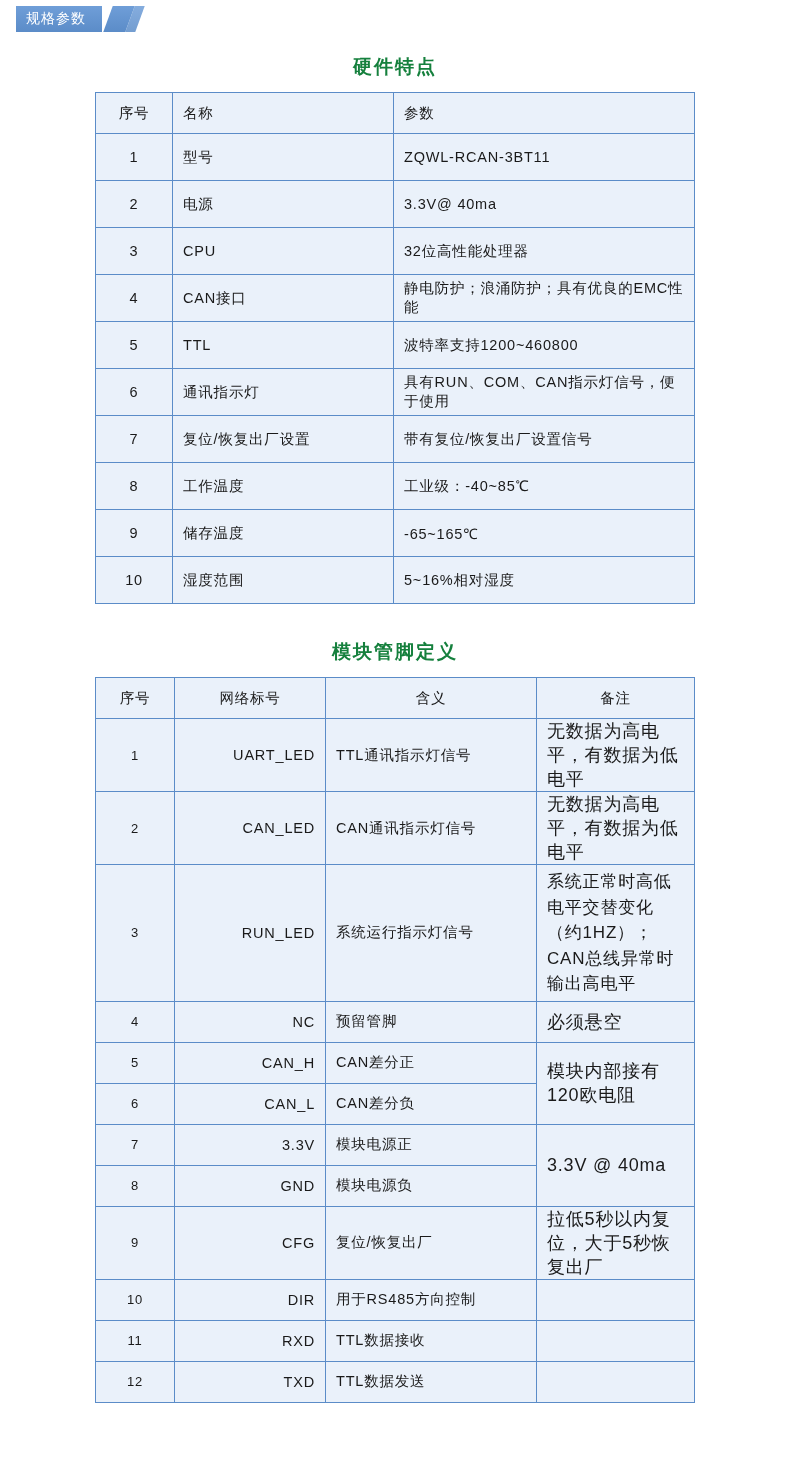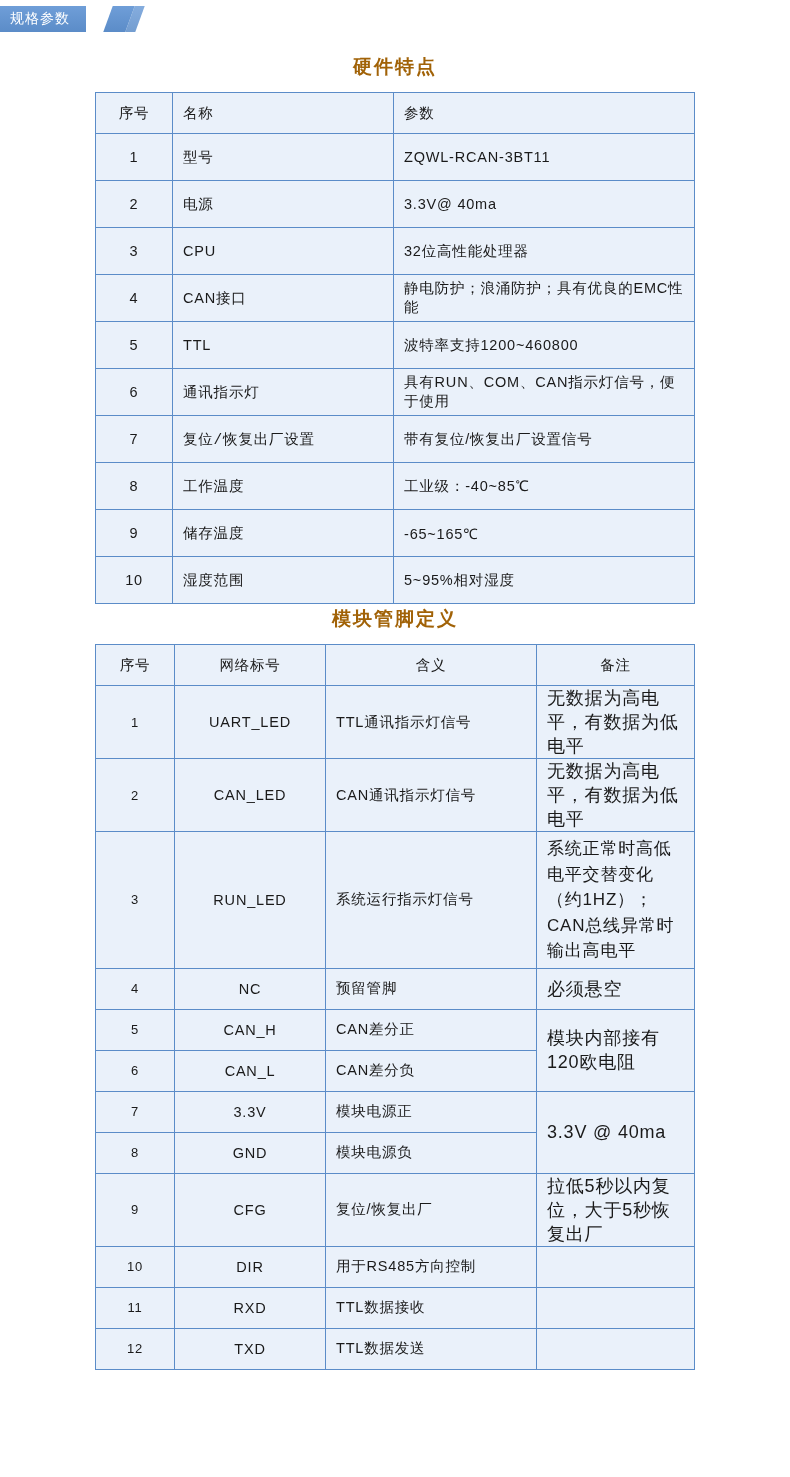--- a/index.html
+++ b/index.html
@@ -16,21 +16,21 @@
     overflow: hidden;
   }
   
   .header-bar {
     position: relative;
     height: 34px;
     margin: 6px 0 0 0;
   }
   .tag {
     position: absolute;
-    left: 0;
+    left: 16px;
     top: 0;
     height: 26px;
     display: flex;
     align-items: center;
     background: linear-gradient(to bottom, #6f9ed8, #5b8cc8);
     color: #ffffff;
     font-size: 14px;
     letter-spacing: 1px;
     padding: 0 16px 0 10px;
   }
@@ -44,25 +44,25 @@
     transform: skewX(-20deg);
   }
   .tag-slant.s1 { left: 108px; }
   .tag-slant.s2 { left: 130px; width: 10px; opacity: .85; }
 
   
   .section-title {
     text-align: center;
     font-size: 19px;
     font-weight: bold;
-    color: #a16207;
+    color: #15803d;
     letter-spacing: 2px;
     margin: 14px 0 12px 0;
   }
-  .section-title.second { margin-top: 2px; }
+  .section-title.second { margin-top: 35px; }
 
   
   table {
     border-collapse: collapse;
     width: 600px;
     margin: 0 auto;
     table-layout: fixed;
     background: #eaf1fa;
   }
   td, th {
@@ -78,28 +78,28 @@
   
   #tbl-hardware td { height: 46px; }
   #tbl-hardware td.c0 { width: 56px; text-align: center; }
   #tbl-hardware td.c1 { width: 200px; text-align: left; }
   #tbl-hardware td.c2 { text-align: left; }
   #tbl-hardware tr.head td { height: 40px; }
 
   
   #tbl-pins td { height: 40px; }
   #tbl-pins td.p0 { width: 58px; text-align: center; font-size: 13px; }
-  #tbl-pins td.p1 { width: 130px; text-align: center; font-size: 14.5px; }
+  #tbl-pins td.p1 { width: 130px; text-align: right; font-size: 14.5px; }
   #tbl-pins td.p2 { width: 190px; text-align: left; font-size: 14.5px; }
   #tbl-pins td.p3 { text-align: left; font-size: 18px; }
   #tbl-pins tr.head td { text-align: center; height: 40px; font-size: 14.5px; }
   #tbl-pins td.p3.multi { font-size: 17px; line-height: 1.5; padding-top: 4px; padding-bottom: 4px;}
   #tbl-pins td.center { text-align: center; }
   #tbl-pins td.tall { height: 72px; }
-  .nowrap { white-space: nowrap; font-family: Liberation Mono, monospace; }
+  .nowrap { white-space: nowrap; }
 </style>
 </head>
 <body>
 
 <div class="header-bar">
   <div class="tag">
     <span>规格参数</span>
   </div>
   <div class="tag-slant s1"></div>
   <div class="tag-slant s2"></div>
@@ -155,21 +155,21 @@
     <td class="c2">工业级：-40~85℃</td>
   </tr>
   <tr>
     <td class="c0">9</td>
     <td class="c1">储存温度</td>
     <td class="c2">-65~165℃</td>
   </tr>
   <tr>
     <td class="c0">10</td>
     <td class="c1">湿度范围</td>
-    <td class="c2">5~95%相对湿度</td>
+    <td class="c2">5~16%相对湿度</td>
   </tr>
 </tbody>
   </table>
 
 <div class="section-title second">模块管脚定义</div>
 
 <table id="tbl-pins">
   <tbody>
       <tr class="head">
     <td class="p0">序号</td>

